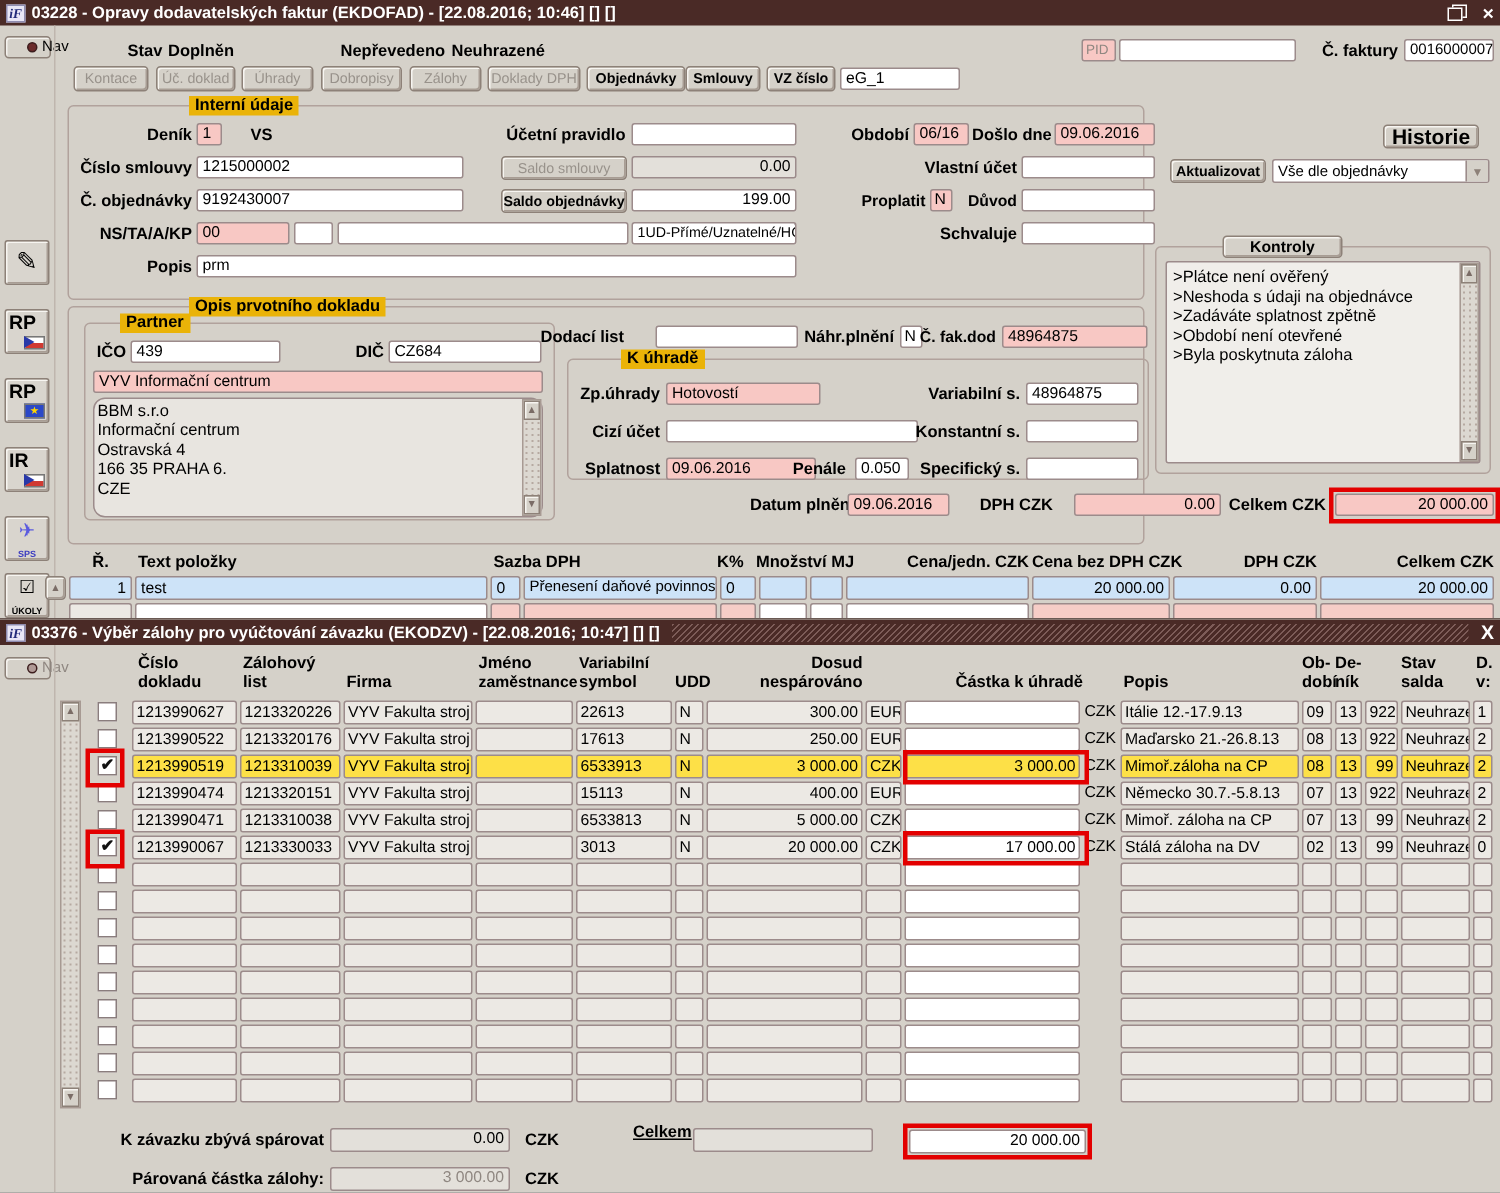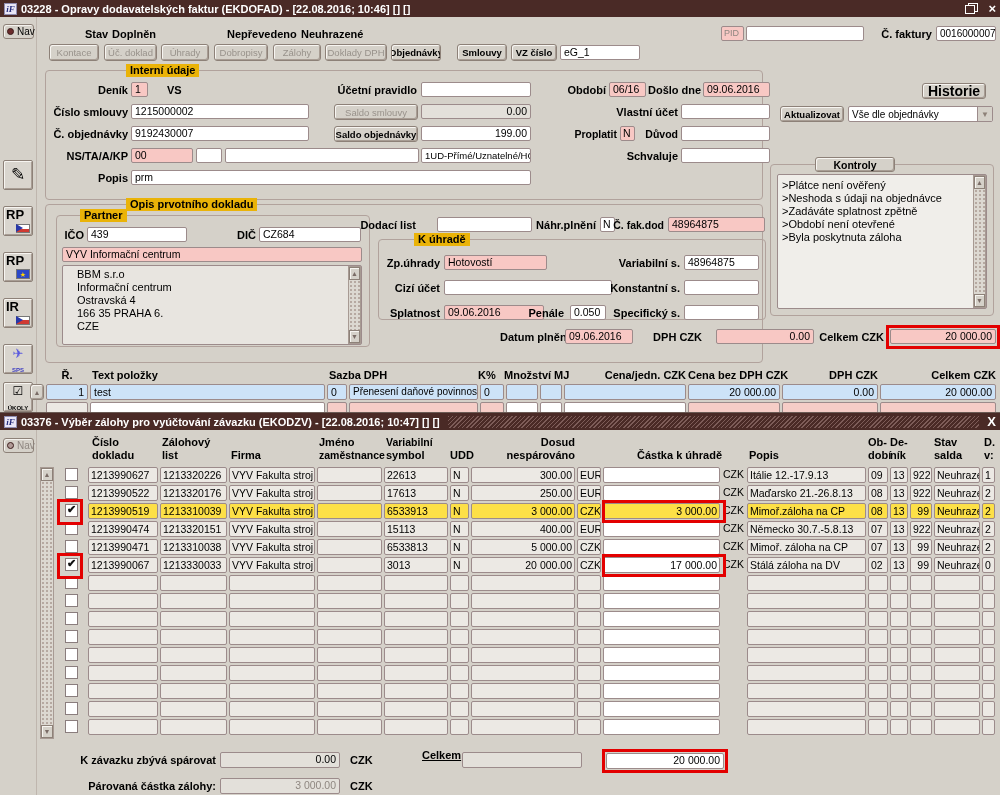--- a/index.html
+++ b/index.html
@@ -18,21 +18,21 @@
 .lbl.r{text-align:right;}
 .fld{position:absolute;height:15px;line-height:13px;background:#fff;border:1px solid #9c8b8b;border-radius:2px;padding:0 3px;white-space:nowrap;overflow:hidden;font-size:10.5px;}
 .fld.pink{background:#f8c8c4;}
 .fld.grey{background:#e3e0da;}
 .fld.num{text-align:right;}
 .fld.dim{color:#8f8781;}
 .btn{position:absolute;background:#d5d1c9;border:1px solid #8d8178;border-radius:3px;box-shadow:inset 1px 1px 0 #f7f5f1,inset -1px -1px 0 #a89d94;display:flex;align-items:center;justify-content:center;font-weight:bold;font-size:9.5px;white-space:nowrap;overflow:hidden;cursor:default;}
 .btn.dis{color:#98928b;font-weight:normal;}
 .group{position:absolute;border:1px solid #b1a29c;border-radius:4px;}
 .legend{position:absolute;background:#eab308;padding:0 4px;font-weight:bold;height:13px;line-height:13px;white-space:nowrap;}
-.navbtn{position:absolute;background:#d5d1c9;border:1px solid #8d8178;border-radius:3px;box-shadow:inset 1px 1px 0 #f4f2ee;display:flex;align-items:center;gap:3px;padding:0 3px;font-size:10px;}
+.navbtn{position:absolute;background:#d5d1c9;border:1px solid #8d8178;border-radius:3px;box-shadow:inset 1px 1px 0 #f4f2ee;display:flex;align-items:center;gap:3px;padding:0 14px;font-size:10px;}
 .navdot{width:7px;height:7px;border-radius:50%;background:#6b2b2b;border:1px solid #3c1d1d;flex:0 0 auto;}
 .navbtn.dim{color:#8f8781;}
 .navbtn.dim .navdot{background:#b09a96;}
 .sideicon{position:absolute;left:3px;width:30px;height:30px;background:#d9d5ce;border:1px solid #8d8178;border-radius:2px;box-shadow:inset 1px 1px 0 #f7f5f1,inset -1px -1px 0 #a89d94;overflow:hidden;}
 .sideicon .big{position:absolute;left:2px;top:0px;font-weight:bold;font-size:13px;}
 .czflag{position:absolute;right:2px;bottom:2px;width:14px;height:9px;background:linear-gradient(180deg,#fff 0 50%,#d03a32 50% 100%);border:1px solid #777;}
 .czflag::before{content:"";position:absolute;left:-1px;top:-1px;border-left:7px solid #2838a8;border-top:4px solid transparent;border-bottom:4px solid transparent;border-top-width:4.5px;border-bottom-width:4.5px;}
 .euflag{position:absolute;right:2px;bottom:2px;width:14px;height:10px;background:#2b48c8;border:1px solid #777;color:#ffd500;font-size:7px;line-height:9px;text-align:center;}
 .glyph{position:absolute;left:0;top:0;width:100%;text-align:center;}
 .tinytxt{position:absolute;left:0;bottom:0px;width:100%;text-align:center;font-weight:bold;font-size:6px;}
@@ -61,21 +61,21 @@
 .brow.sel .cell{background:#fde047;}
 .brow.sel .cell.nob{background:transparent;}
 .cbwrap{width:30px;flex:0 0 auto;display:flex;justify-content:flex-start;padding-left:7px;}
 .cb{width:13px;height:13px;margin-top:1px;background:#fff;border:1px solid #8a7d7d;position:relative;flex:0 0 auto;}
 .cb.checked::before{content:"✔";position:absolute;left:1px;top:-2px;font-size:11px;font-weight:bold;color:#111;}
 .c-cislo{width:70px;}.c-zal{width:67px;}.c-firma{width:86px;}.c-jmeno{width:65px;}
 .c-vs{width:64px;}.c-udd{width:19px;}.c-dosud{width:104px;}.c-mena{width:24px;}
 .c-castka{width:117px;}.c-czk{width:23px;}.c-popis{width:119px;}.c-ob{width:20px;}
 .c-de{width:18px;}.c-su{width:22px;}.c-stav{width:46px;}.c-dv{width:13px;}
 .redbox{position:absolute;border:3px solid #e30000;background:transparent;pointer-events:none;z-index:30;}
-.addr{position:absolute;background:#e8e5e0;border:1px solid #9c8b8b;border-radius:2px;padding:2px 14px;line-height:13px;white-space:pre-line;overflow:hidden;}
+.addr{position:absolute;background:#e8e5e0;border:1px solid #9c8b8b;border-radius:8px;padding:2px 2px;line-height:13px;white-space:pre-line;overflow:hidden;}
 </style>
 </head>
 <body>
 
 <div class="screen">
 
   <div class="titlebar" style="top:0;">
     <span class="tb-icon">iF</span>
     <span class="tb-title">03228 - Opravy dodavatelských faktur (EKDOFAD) - [22.08.2016; 10:46] [] []</span>
     <span class="restore"></span>
@@ -120,21 +120,21 @@
   <div class="fld" style="left:746px;top:26px;width:118px;"></div>
   <span class="lbl r" style="left:872px;top:28px;width:60px;">Č. faktury</span>
   <div class="fld" style="left:936px;top:26px;width:60px;font-size:10px;">0016000007</div>
 
   <div class="btn dis" style="left:49px;top:44px;width:50px;height:17px;">Kontace</div>
   <div class="btn dis" style="left:104px;top:44px;width:53px;height:17px;">Úč. doklad</div>
   <div class="btn dis" style="left:161px;top:44px;width:48px;height:17px;">Úhrady</div>
   <div class="btn dis" style="left:214px;top:44px;width:54px;height:17px;">Dobropisy</div>
   <div class="btn dis" style="left:273px;top:44px;width:48px;height:17px;">Zálohy</div>
   <div class="btn dis" style="left:325px;top:44px;width:62px;height:17px;">Doklady DPH</div>
-  <div class="btn" style="left:391px;top:44px;width:50px;height:17px;">Objednávky</div>
+  <div class="btn" style="left:391px;top:44px;width:66px;height:17px;">Objednávky</div>
   <div class="btn" style="left:457px;top:44px;width:50px;height:17px;">Smlouvy</div>
   <div class="btn" style="left:511px;top:44px;width:46px;height:17px;">VZ číslo</div>
   <div class="fld" style="left:560px;top:45px;width:80px;">eG_1</div>
 
   <div class="group" style="left:45px;top:70px;width:718px;height:130px;"></div>
   <span class="legend" style="left:126px;top:64px;">Interní údaje</span>
 
   <span class="lbl r" style="left:78px;top:84px;width:50px;">Deník</span>
   <div class="fld pink" style="left:131px;top:82px;width:17px;">1</div>
   <span class="lbl" style="left:167px;top:84px;">VS</span>

